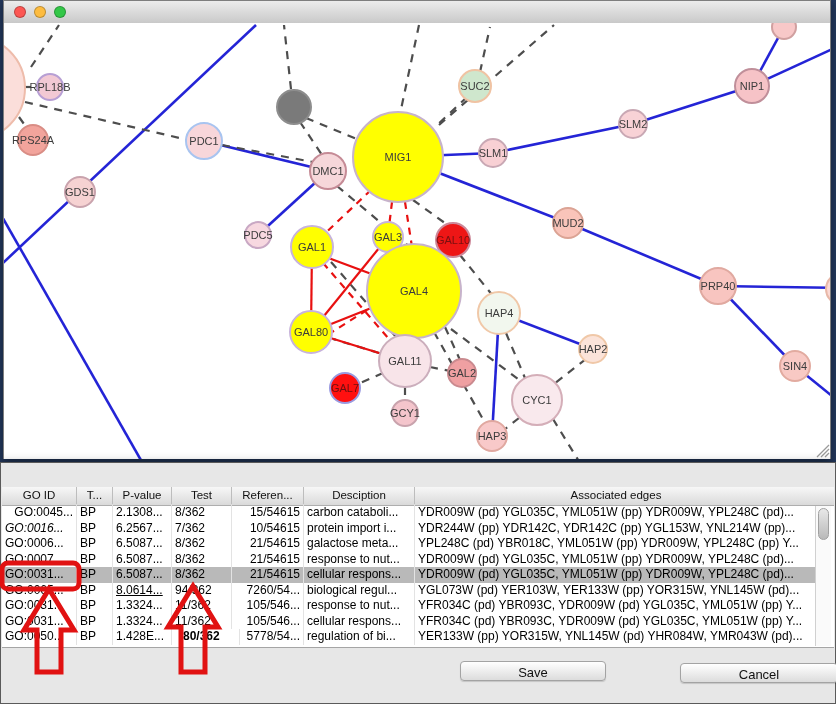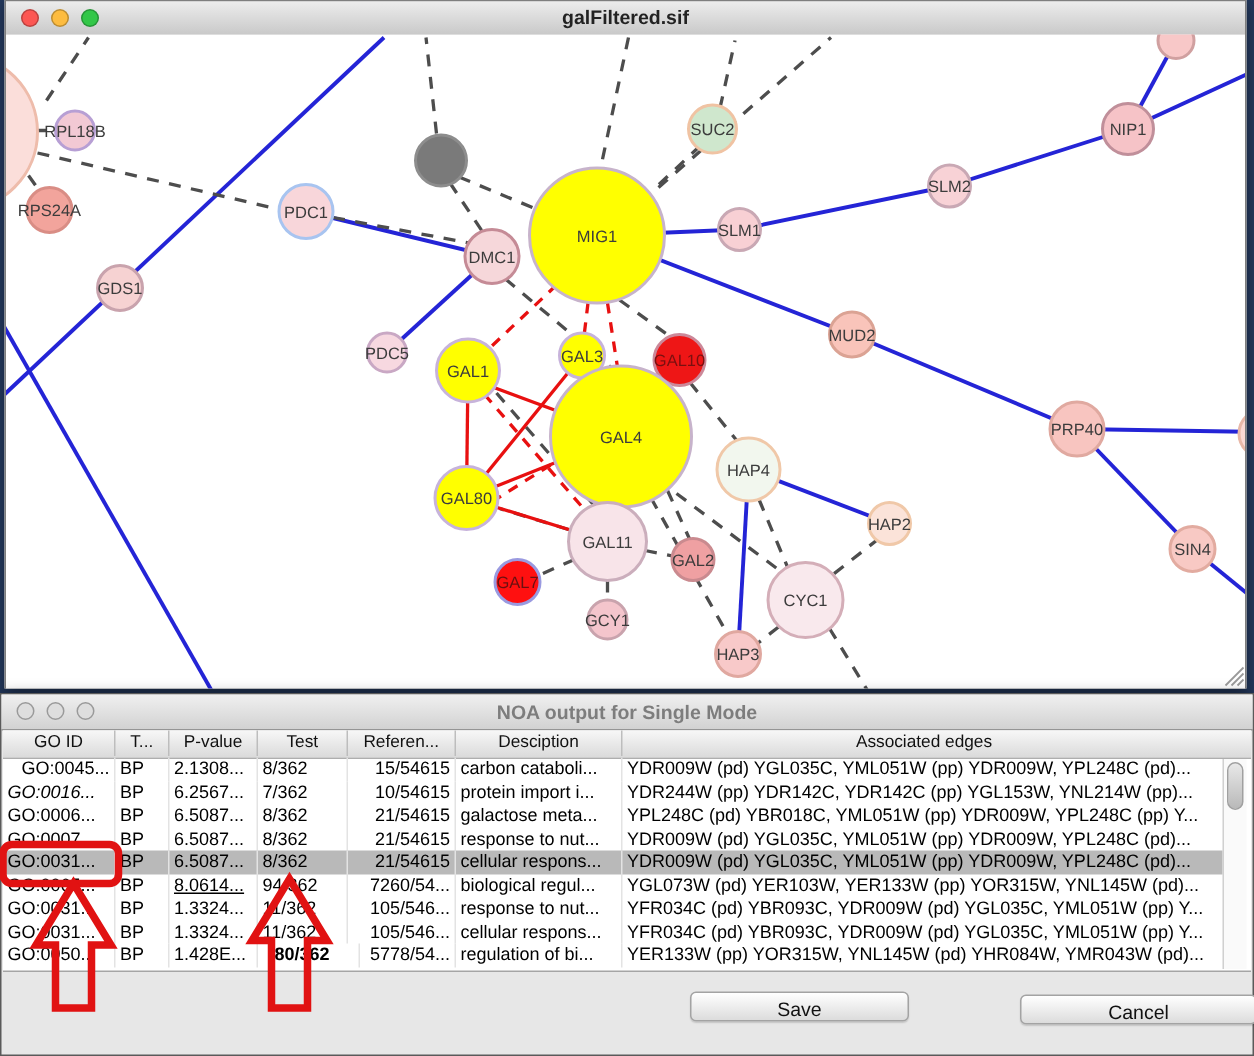--- a/index.html
+++ b/index.html
@@ -55,21 +55,20 @@
 </head>
 <body>
 
 <div class="window" id="graph-window">
   <div class="titlebar">
     <div class="lights">
       <span class="light" id="gl-red" style="background: rgb(252, 87, 83); border: 1px solid rgba(0, 0, 0, 0.25);"></span>
       <span class="light" id="gl-yellow" style="background: rgb(253, 188, 64); border: 1px solid rgba(0, 0, 0, 0.25);"></span>
       <span class="light" id="gl-green" style="background: rgb(51, 199, 72); border: 1px solid rgba(0, 0, 0, 0.25);"></span>
     </div>
-    <div class="title">galFiltered.sif</div>
   </div>
   <svg id="net" width="826" height="436" viewBox="3 22 826 436">
     <g id="edges-layer">
         <line x1="255" y1="24" x2="-30" y2="292" class="edge-pp"></line>
         <line x1="-5" y1="205" x2="145" y2="468" class="edge-pp"></line>
         <line x1="203" y1="140" x2="327" y2="170" class="edge-pp"></line>
         <line x1="327" y1="170" x2="257" y2="234" class="edge-pp"></line>
         <line x1="397" y1="156" x2="492" y2="152" class="edge-pp"></line>
         <line x1="492" y1="152" x2="632" y2="123" class="edge-pp"></line>
         <line x1="632" y1="123" x2="751" y2="85" class="edge-pp"></line>
@@ -183,28 +182,20 @@
       </g>
     <g>
       <line class="grip" x1="816" y1="456" x2="828" y2="444"></line>
       <line class="grip" x1="820" y1="456" x2="828" y2="448"></line>
       <line class="grip" x1="824" y1="456" x2="828" y2="452"></line>
     </g>
   </svg>
 </div>
 
 <div class="window" id="noa-window">
-  <div class="titlebar">
-    <div class="lights">
-      <span class="light inactive"></span>
-      <span class="light inactive"></span>
-      <span class="light inactive"></span>
-    </div>
-    <div class="title">NOA output for Single Mode</div>
-  </div>
 
   <div id="table-area">
     <div id="thead">
         <div class="th" style="left: 0px; width: 75px;">GO ID</div>
         <div class="th" style="left: 75px; width: 36px;">T...</div>
         <div class="th" style="left: 111px; width: 59px;">P-value</div>
         <div class="th" style="left: 170px; width: 60px;">Test</div>
         <div class="th" style="left: 230px; width: 72px;">Referen...</div>
         <div class="th" style="left: 302px; width: 111px;">Desciption</div>
         <div class="th" style="left: 413px; width: 402px; border-right: none;">Associated edges</div>

